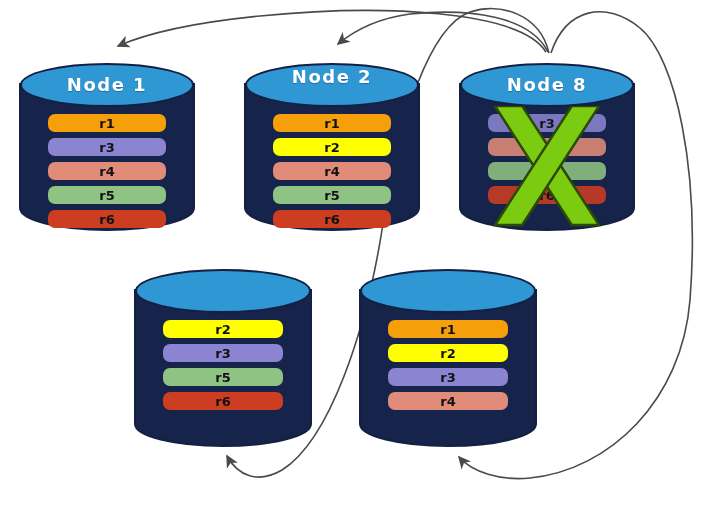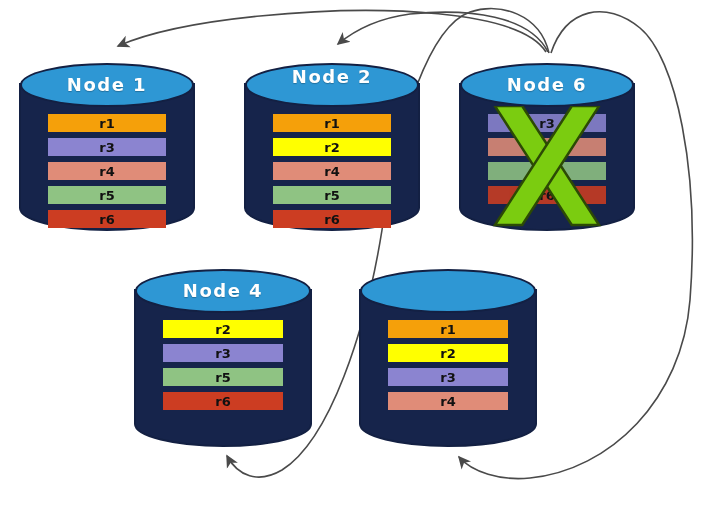--- a/index.html
+++ b/index.html
@@ -47,21 +47,21 @@
   }
   .rows {
     position: absolute;
     left: 0;
     width: 100%;
   }
   .row {
     position: relative;
     height: 18px;
     margin-bottom: 6px;
-    border-radius: 0;
+    border-radius: 7px;
     box-sizing: border-box;
     display: flex;
     align-items: center;
     justify-content: center;
     font-size: 13px;
     font-weight: bold;
     color: #111111;
   }
   .row:last-child { margin-bottom: 0; }
   .faded .row { opacity: 0.88; }
@@ -137,21 +137,21 @@
         <div class="row" style="background: rgb(204, 61, 34);">
           <span>r6</span>
         </div>
       </div>
     </div>
     <div class="node" style="left: 458px; top: 62px; width: 178px; height: 170px;">
       <svg class="node-svg" width="178" height="170" viewBox="0 0 178 170">
         <path d="M2,22 L2,146 A87,22 0 0 0 176,146 L176,22 Z" fill="#16244B" stroke="#132043" stroke-width="2"></path>
         <ellipse cx="89" cy="23" rx="86" ry="21" fill="#2E97D4" stroke="#132043" stroke-width="2"></ellipse>
       </svg>
-      <div class="node-label" style="top: 12px;">Node  6</div>
+      <div class="node-label" style="top: 12px;">Node  8</div>
       <div class="rows faded" style="top: 52px; padding-left: 30px; padding-right: 30px; box-sizing: border-box;">
         <div class="row" style="background: rgb(139, 132, 208);">
           <span>r3</span>
         </div>
         <div class="row" style="background: rgb(224, 140, 120);">
           <span>r4</span>
         </div>
         <div class="row" style="background: rgb(143, 195, 131);">
           <span>r5</span>
         </div>
@@ -164,21 +164,20 @@
           <polygon points="8,0 30,0 92,96 70,96"></polygon>
           <polygon points="70,0 92,0 30,96 8,96"></polygon>
         </g>
       </svg>
     </div>
     <div class="node" style="left: 133px; top: 268px; width: 180px; height: 180px;">
       <svg class="node-svg" width="180" height="180" viewBox="0 0 180 180">
         <path d="M2,22 L2,156 A88,22 0 0 0 178,156 L178,22 Z" fill="#16244B" stroke="#132043" stroke-width="2"></path>
         <ellipse cx="90" cy="23" rx="87" ry="21" fill="#2E97D4" stroke="#132043" stroke-width="2"></ellipse>
       </svg>
-      <div class="node-label" style="top: 12px;">Node  4</div>
       <div class="rows" style="top: 52px; padding-left: 30px; padding-right: 30px; box-sizing: border-box;">
         <div class="row" style="background: rgb(255, 255, 0);">
           <span>r2</span>
         </div>
         <div class="row" style="background: rgb(139, 132, 208);">
           <span>r3</span>
         </div>
         <div class="row" style="background: rgb(143, 195, 131);">
           <span>r5</span>
         </div>

